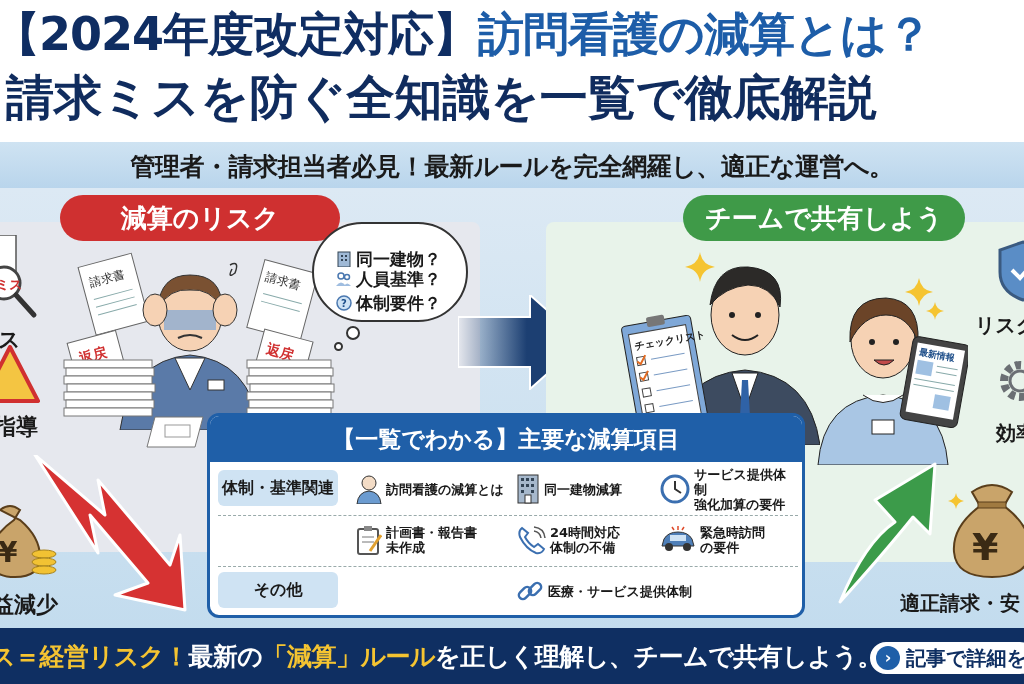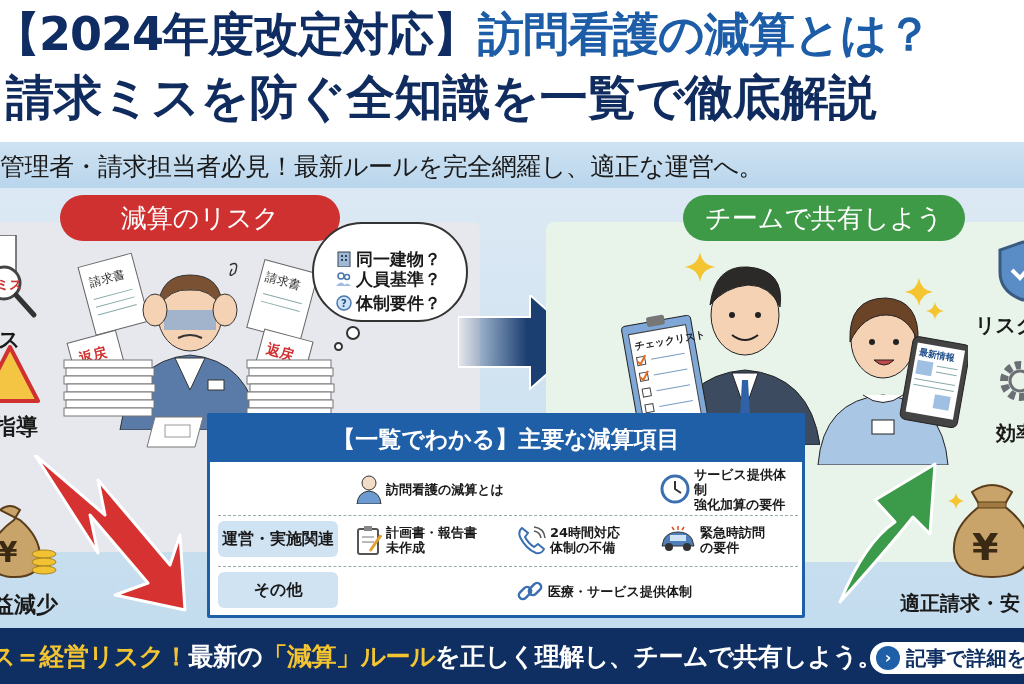--- a/index.html
+++ b/index.html
@@ -5,34 +5,34 @@
 *{box-sizing:border-box;margin:0;padding:0}
 html,body{width:1024px;height:684px;overflow:hidden;background:#fff}
 body{font-family:"DejaVu Sans","Liberation Sans",sans-serif;position:relative}
 #root{position:relative;width:1024px;height:684px;overflow:hidden;background:#fff}
 .title{position:absolute;left:0;width:1024px;white-space:nowrap;font-weight:bold;letter-spacing:-1px}
 .t1{top:6px;left:-6px;font-size:46px;line-height:56px}
 .t1 .dark{color:#0f2d62}
 .t1 .blue{color:#1d5da8}
 .t2{top:66px;left:6px;font-size:48px;line-height:62px;color:#102c5e;letter-spacing:0}
 .band{position:absolute;top:142px;left:0;width:1024px;height:46px;background:linear-gradient(#cfe3f2,#b9d5ec);}
-.subtitle{position:absolute;top:150px;left:0;width:1024px;text-align:left;font-size:25px;font-weight:normal;color:#1a1a1a;white-space:nowrap;letter-spacing:-0.5px}
+.subtitle{position:absolute;top:150px;left:0;width:1024px;text-align:center;font-size:25px;font-weight:bold;color:#1a1a1a;white-space:nowrap;letter-spacing:-0.5px}
 .scene{position:absolute;top:188px;left:0;width:1024px;height:440px;background:linear-gradient(#dce9f4,#c3dcee)}
 .leftpanel{position:absolute;top:222px;left:0;width:480px;height:330px;background:#e6e8ee;border-radius:0 8px 8px 0}
 .rightpanel{position:absolute;top:222px;left:546px;width:478px;height:340px;background:#e8f3ea;border-radius:8px 0 0 8px}
-.pill{position:absolute;color:#fff;font-weight:normal;font-size:26px;text-align:center;border-radius:24px;white-space:nowrap}
+.pill{position:absolute;color:#fff;font-weight:bold;font-size:26px;text-align:center;border-radius:24px;white-space:nowrap}
 .pill.red{top:195px;left:60px;width:280px;height:46px;line-height:46px;background:#cf3030}
 .pill.green{top:195px;left:683px;width:282px;height:46px;line-height:46px;background:#3f9a48}
 .cloud{position:absolute;top:222px;left:312px;width:156px;height:100px;background:#fff;border:2px solid #333;border-radius:50px}
 .cloud .ln{position:absolute;left:22px;font-size:17px;font-weight:bold;color:#1a1a1a;white-space:nowrap}
 .cloud .ic{display:inline-block;width:16px;height:16px;margin-right:4px;vertical-align:-2px}
 .bub{position:absolute;border:2px solid #333;background:#fff;border-radius:50%}
 .lbl{position:absolute;font-weight:bold;font-size:22px;color:#1a1a1a;white-space:nowrap}
 .arrow-mid{position:absolute;top:295px;left:458px}
-.listcard{position:absolute;top:413px;left:207px;width:598px;height:205px;background:#fff;border:3px solid #1f5fa8;border-radius:2px;overflow:hidden}
+.listcard{position:absolute;top:413px;left:207px;width:598px;height:205px;background:#fff;border:3px solid #1f5fa8;border-radius:12px;overflow:hidden}
 .listcard .hd{height:46px;background:#1f5fa8;color:#fff;font-size:23px;font-weight:bold;text-align:center;line-height:46px;white-space:nowrap}
 .row{position:absolute;left:8px;width:580px;height:46px}
 .row .cat{position:absolute;left:0;top:4px;width:120px;height:36px;background:#cfe3f3;border-radius:6px;color:#1a1a1a;font-weight:bold;font-size:16px;line-height:36px;text-align:center;white-space:nowrap}
 .row .it{position:absolute;top:0;height:46px;display:flex;align-items:center;gap:4px;font-size:13px;font-weight:bold;color:#1a1a1a;line-height:15px}
 .row .it svg{flex:none}
 .sep{position:absolute;left:8px;width:580px;border-top:1px dashed #9aa}
 .footer{position:absolute;top:628px;left:0;width:1024px;height:56px;background:#0f2f62}
 .footer .msg{position:absolute;top:12px;left:-10px;font-size:25px;font-weight:bold;color:#fff;white-space:nowrap;letter-spacing:-0.5px}
 .footer .hl{color:#f5c431}
 .cta{position:absolute;top:640px;left:868px;width:170px;height:36px;background:#fff;border-radius:18px;border:2px solid #0f2f62;display:flex;align-items:center;padding-left:6px;gap:6px}
@@ -262,40 +262,57 @@
     <path d="M20 20 Q40 6 60 20 L52 34 Q80 55 78 80 Q76 105 40 105 Q4 105 2 80 Q0 55 28 34 Z" fill="#c9a46a" stroke="#5a3e1b" stroke-width="2"></path>
     <rect x="26" y="30" width="28" height="6" fill="#a07a40" stroke="#5a3e1b"></rect>
     <text x="20" y="88" font-size="38" font-weight="bold" fill="#3a2a14" font-family="DejaVu Sans,sans-serif">¥</text>
   </svg>
   <div class="lbl" style="top:590px;left:900px;font-size:20px">適正請求・安</div>
 
   <div class="listcard">
     <div class="hd">【一覧でわかる】主要な減算項目</div>
 
     <div class="row" style="top:50px">
+      <div class="cat">体制・基準関連</div>
       <div class="it" style="left:138px">
         <svg width="26" height="30" viewBox="0 0 26 30">
             <circle cx="13" cy="9" r="7" fill="#f3dcc6" stroke="#333"></circle>
             <path d="M1 30 Q2 18 13 17 Q24 18 25 30 Z" fill="#6b9bd0" stroke="#333"></path>
           </svg>
         <span>訪問看護の減算とは</span>
       </div>
+      <div class="it" style="left:298px">
+        <svg width="24" height="30" viewBox="0 0 24 30">
+            <rect x="2" y="1" width="20" height="28" fill="#a6b8cc" stroke="#333"></rect>
+            <g fill="#345">
+              <rect x="5" y="4" width="3" height="3"></rect>
+              <rect x="10" y="4" width="3" height="3"></rect>
+              <rect x="15" y="4" width="3" height="3"></rect>
+              <rect x="5" y="10" width="3" height="3"></rect>
+              <rect x="10" y="10" width="3" height="3"></rect>
+              <rect x="15" y="10" width="3" height="3"></rect>
+              <rect x="5" y="16" width="3" height="3"></rect>
+              <rect x="15" y="16" width="3" height="3"></rect>
+            </g>
+            <rect x="9" y="21" width="6" height="8" fill="#fff" stroke="#333"></rect>
+          </svg>
+        <span>同一建物減算</span>
+      </div>
       <div class="it" style="left:442px;white-space:pre-line">
         <svg width="30" height="30" viewBox="0 0 30 30">
             <circle cx="15" cy="15" r="13" fill="#fff" stroke="#3b6fb0" stroke-width="3"></circle>
             <path d="M15 7 L15 15 L21 19" stroke="#333" stroke-width="2" fill="none"></path>
           </svg>
         <span>サービス提供体制
 強化加算の要件</span>
       </div>
     </div>
     <div class="sep" style="top:99px"></div>
 
     <div class="row" style="top:101px">
-      <div class="cat">運営・実施関連</div>
       <div class="it" style="left:138px;white-space:pre-line">
         <svg width="26" height="30" viewBox="0 0 26 30">
             <rect x="2" y="4" width="20" height="25" rx="2" fill="#fff" stroke="#555" stroke-width="2"></rect>
             <rect x="8" y="1" width="8" height="5" fill="#888"></rect>
             <line x1="6" y1="12" x2="18" y2="12" stroke="#777"></line>
             <line x1="6" y1="17" x2="18" y2="17" stroke="#777"></line>
             <line x1="14" y1="26" x2="25" y2="10" stroke="#e0a030" stroke-width="3"></line>
           </svg>
         <span>計画書・報告書
 未作成</span>

